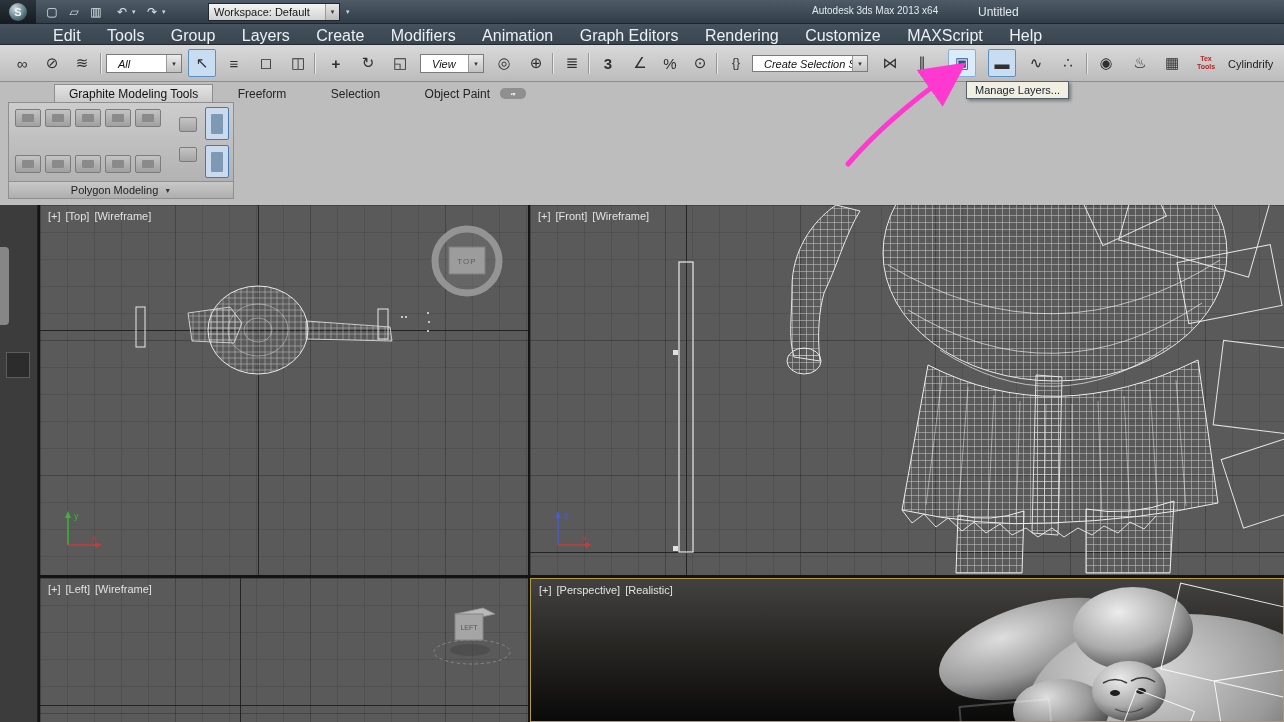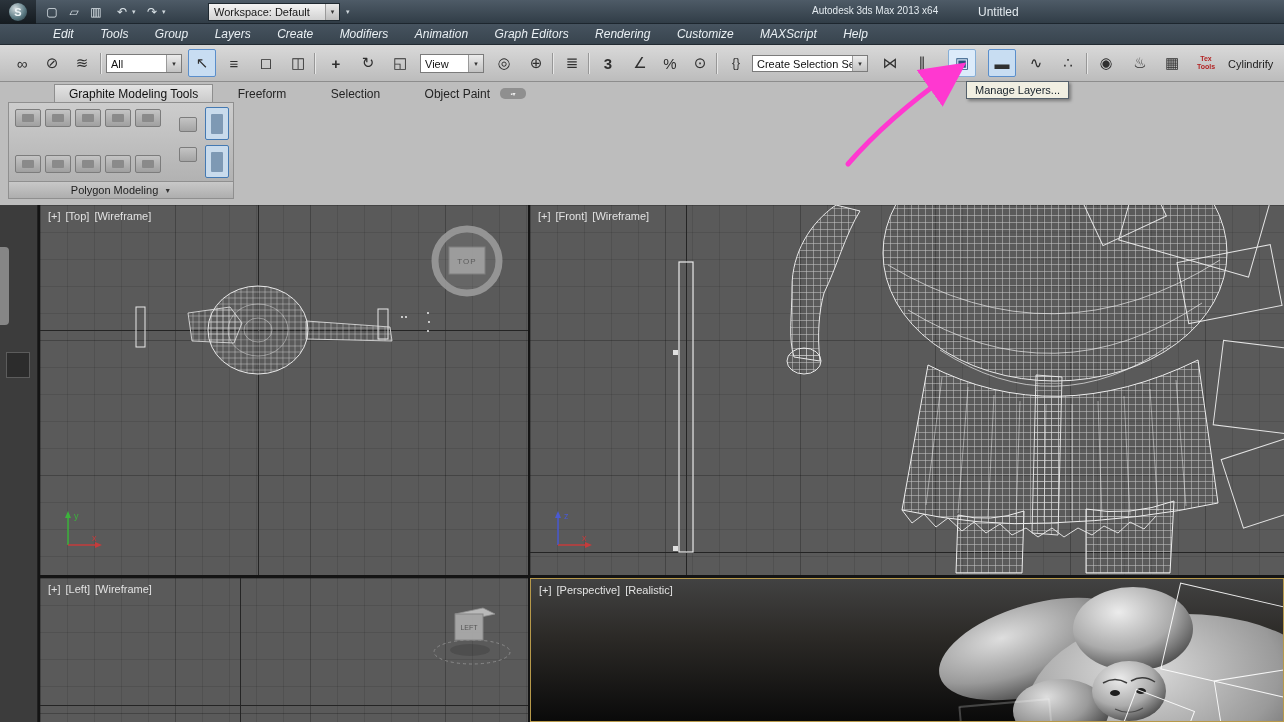--- a/index.html
+++ b/index.html
@@ -22,33 +22,33 @@
     background:linear-gradient(#f4f4f4,#d2d2d2); border:1px solid #1f2930; display:flex; font-size:11px; color:#161616; }
   #workspace-combo .val { flex:1; padding:2px 5px; white-space:nowrap; overflow:hidden; }
   #workspace-combo .arr { width:14px; display:flex; align-items:center; justify-content:center;
     font-size:7px; color:#333; border-left:1px solid #9a9a9a; background:linear-gradient(#e8e8e8,#bdbdbd); }
   #app-title { position:absolute; left:812px; top:5px; font-size:10px; color:#e3eaef; }
   #doc-title { position:absolute; left:978px; top:5px; font-size:12px; color:#e3eaef; }
 
   
   #menubar { position:absolute; left:0; top:24px; width:1284px; height:21px;
     background:linear-gradient(#46535f,#38444e); border-bottom:1px solid #222a31; padding-left:42px; z-index:10; }
-  .menu-item { display:inline-block; padding:3px 11px; font-size:12px; color:#eaf0f4;font-style:italic; }
+  .menu-item { display:inline-block; padding:3px 11px; font-size:16px; color:#eaf0f4; }
 
   
   #maintoolbar { position:absolute; left:0; top:45px; width:1284px; height:37px;
     background:linear-gradient(#d9d9d9,#bcbcbc); border-bottom:1px solid #8d8d8d; z-index:10; }
   .tb-btn { position:absolute; top:4px; width:28px; height:28px; border:1px solid transparent; border-radius:2px;
     display:flex; align-items:center; justify-content:center; font-size:15px; color:#2f2f2f; }
   .tb-btn.active { background:#c8ddf2; border-color:#5a8ecb; }
   .tb-btn.hot { background:#dcebfa; border-color:#86aed6; }
   .tb-sep { position:absolute; top:8px; width:1px; height:21px; background:#979797; box-shadow:1px 0 0 #e6e6e6; }
   .combo { position:absolute; background:#ffffff; border:1px solid #7b7b7b; display:flex; align-items:center;
     font-size:11px; color:#101010; }
-  .combo .val { flex:1; padding:0 4px; white-space:nowrap; overflow:hidden; }
+  .combo .val { flex:1; padding:0 11px; white-space:nowrap; overflow:hidden;font-style:italic; }
   .combo .arr { width:15px; height:100%; background:linear-gradient(#ececec,#c2c2c2); border-left:1px solid #9a9a9a;
     display:flex; align-items:center; justify-content:center; font-size:7px; color:#333; }
   .tex { font-size:7px; line-height:1.1; font-weight:bold; color:#b32424; text-align:center; }
   #cylindrify-label { position:absolute; left:1228px; top:13px; font-size:11px; color:#1d1d1d; }
 
   
   #ribbon-area { position:absolute; left:0; top:82px; width:1284px; height:123px; background:#bdbdbd; z-index:5; }
   #ribbon-tabs { position:absolute; left:8px; top:2px; height:18px; white-space:nowrap;padding-left:46px; }
   .rtab { display:inline-block; padding:2px 20px; font-size:12px; color:#242424; }
   .rtab.active { padding:2px 14px; background:linear-gradient(#e3e3e3,#c9c9c9);

